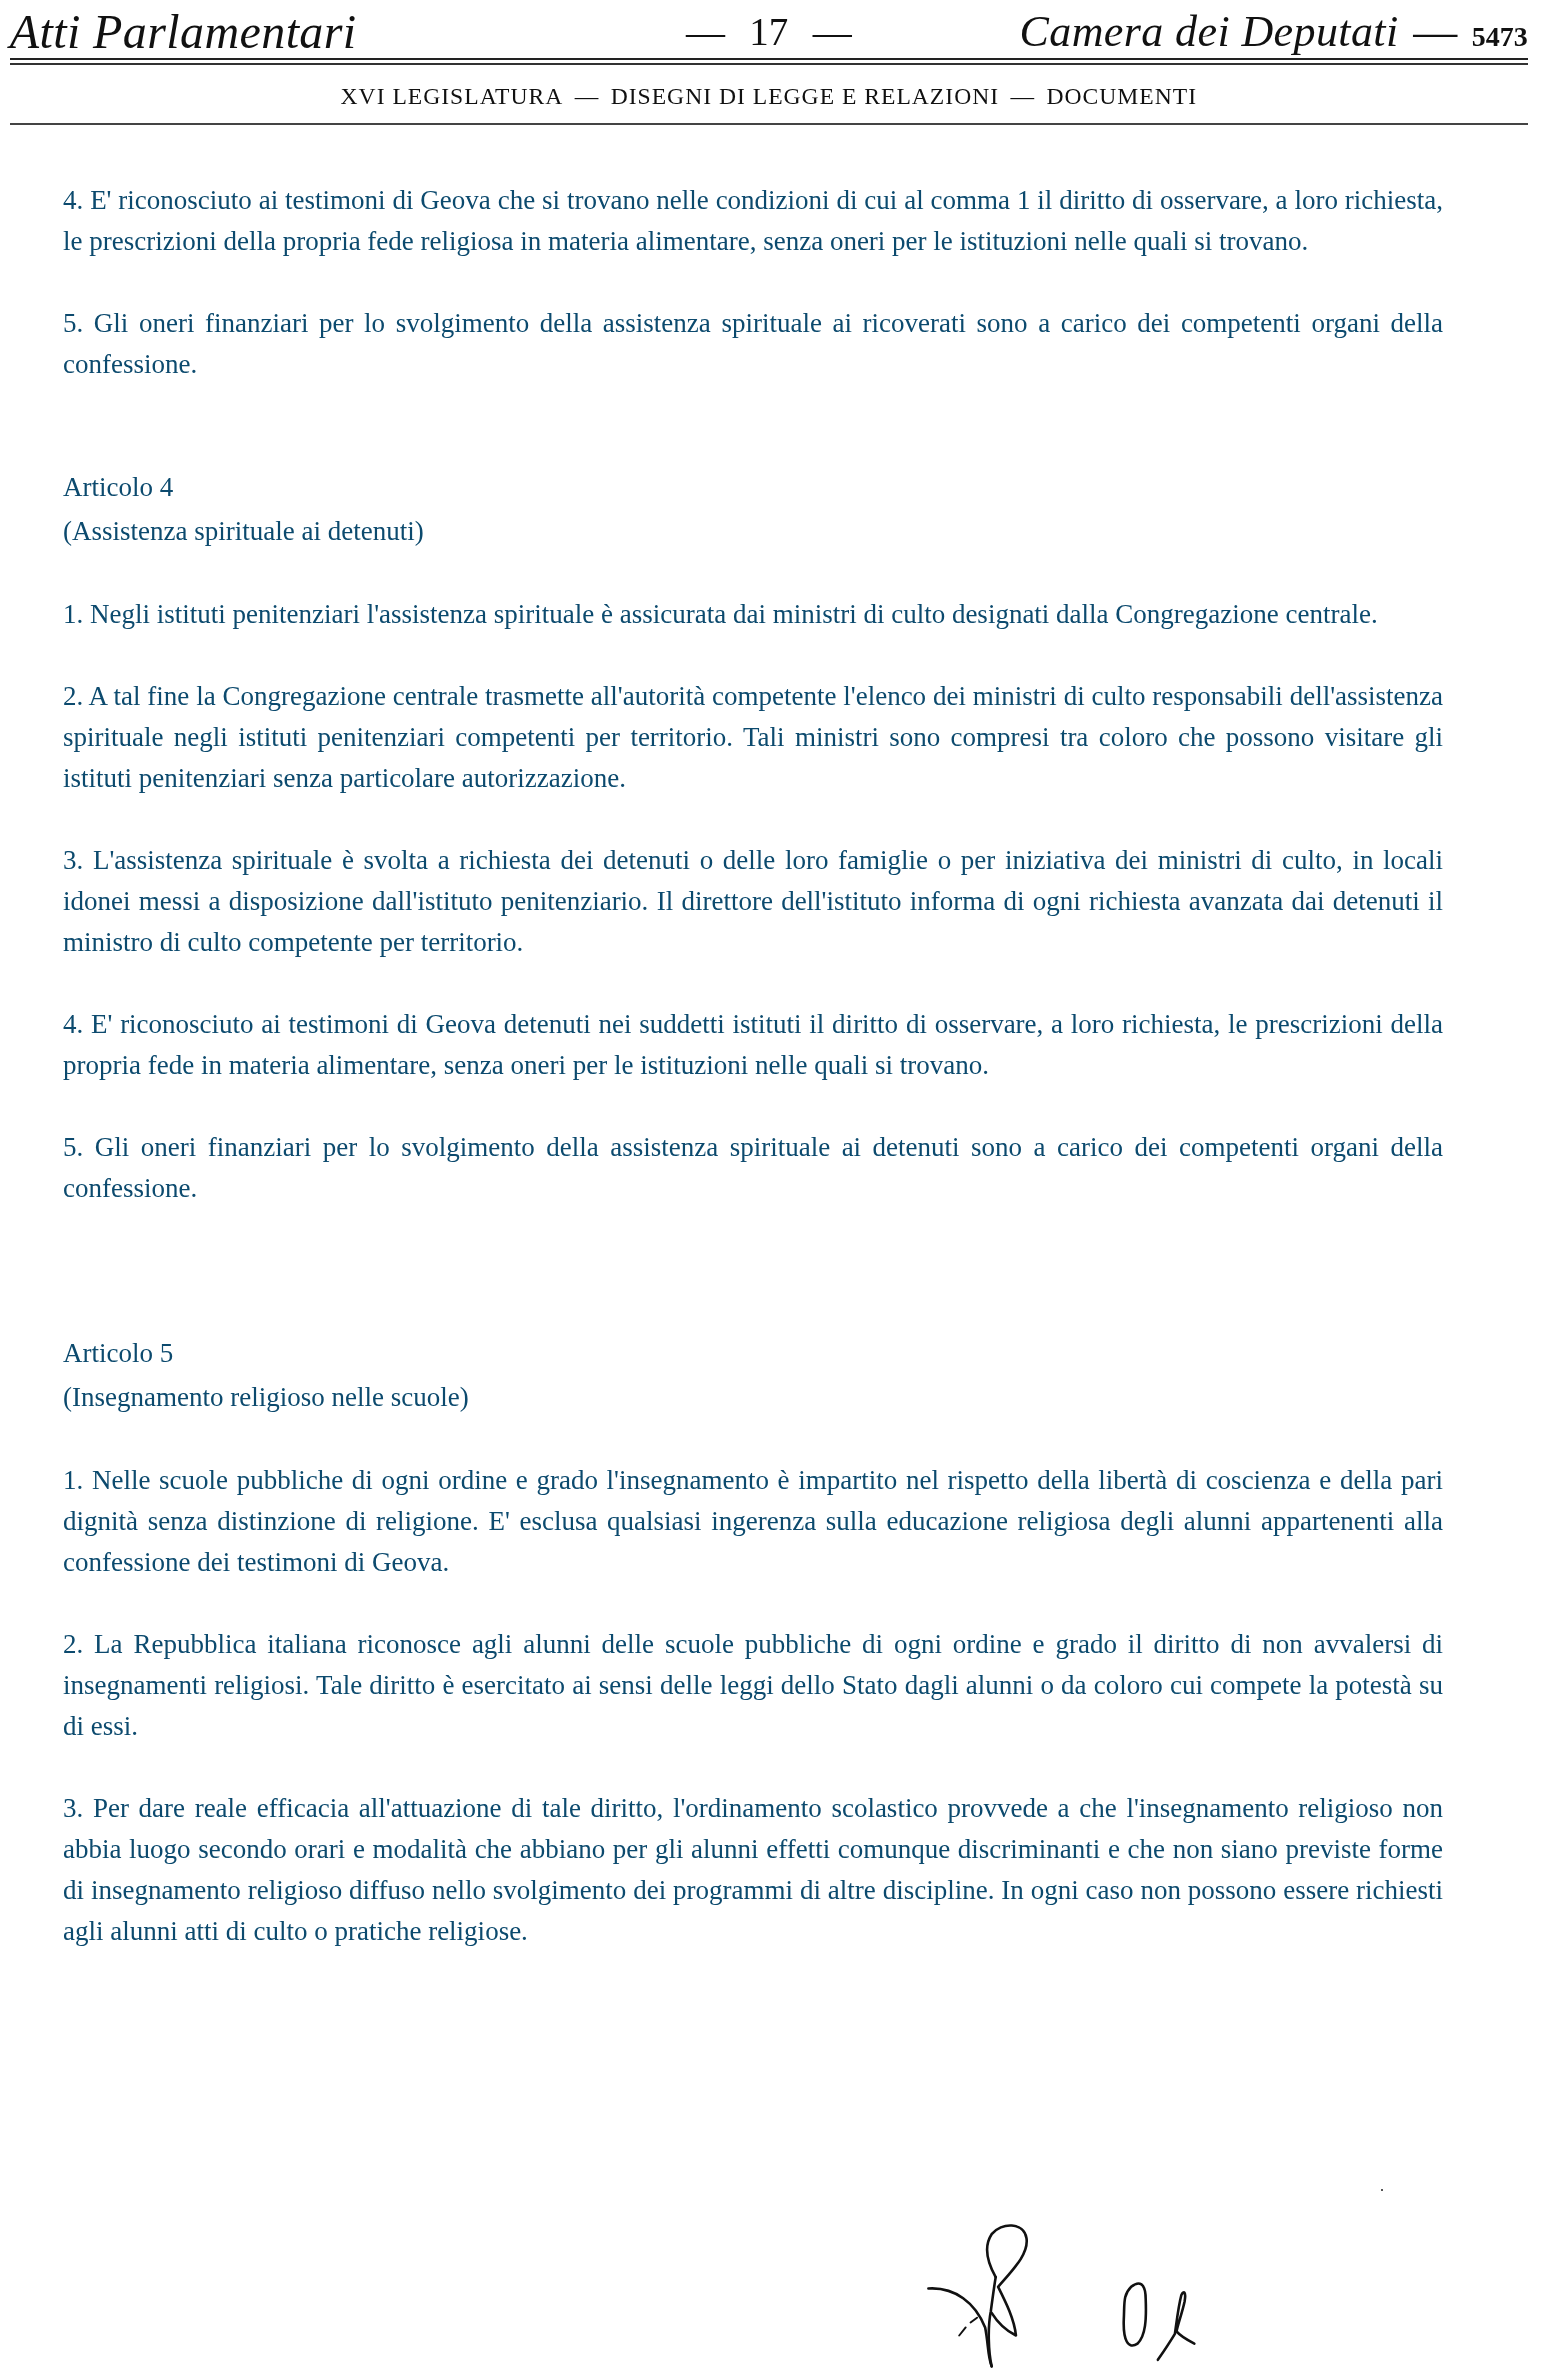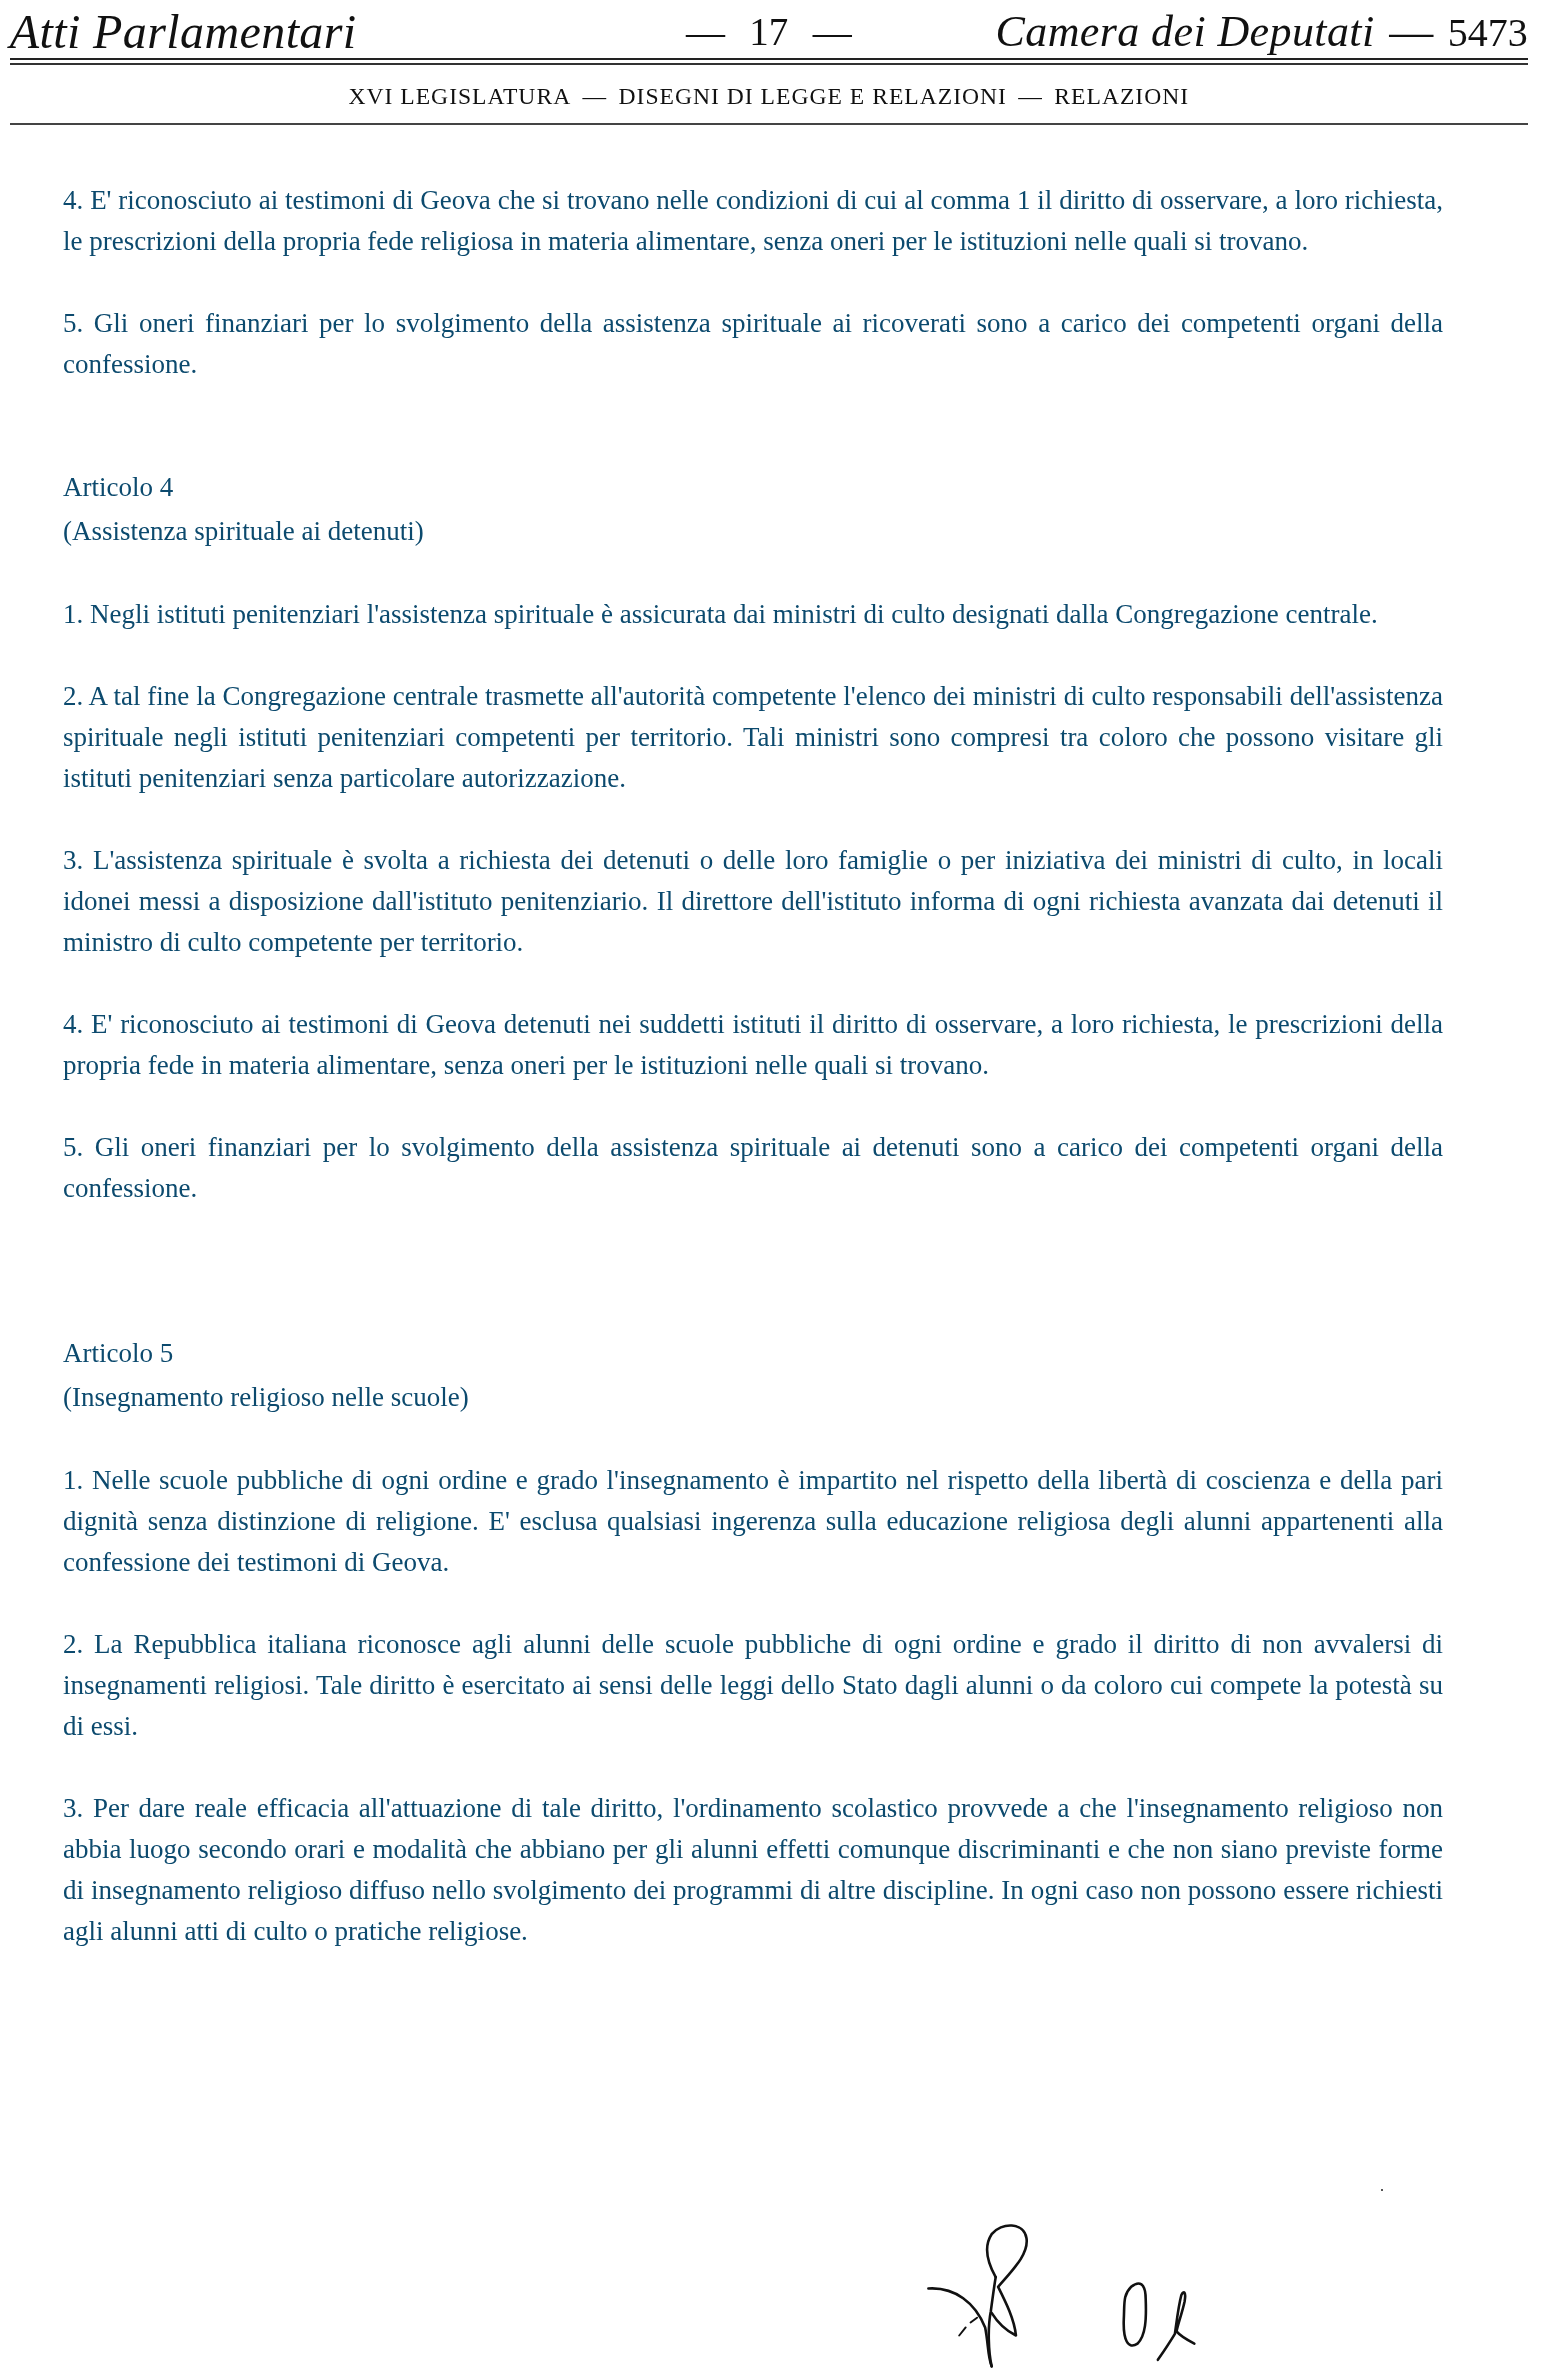--- a/index.html
+++ b/index.html
@@ -48,21 +48,21 @@
     .rh-right {
       position: absolute;
       right: 0;
       top: 3.3px;
       font-size: 44px;
       line-height: 49px;
       white-space: nowrap;
     }
     .rh-right .chamber { font-style: italic; letter-spacing: 0.4px; }
     .rh-right .dash { margin: 0 14.6px; }
-    .rh-right .folio { font-weight: normal; font-size: 40px; }
+    .rh-right .folio { font-weight: bold; font-size: 28px; }
 
     .rule {
       position: absolute;
       left: 9.8px;
       width: 1518px;
       background: #222222;
     }
     .rule.r1 { top: 58px; height: 1.6px; }
     .rule.r2 { top: 63px; height: 2.4px; background: #333333; }
     .rule.r3 { top: 123px; height: 2.4px; background: #444444; }
@@ -128,21 +128,21 @@
   <div class="rh-center">
     <span class="dash">—</span><span>17</span><span class="dash">—</span>
   </div>
   <div class="rh-right">
     <span class="chamber">Camera dei Deputati</span><span class="dash">—</span><span class="folio">5473</span>
   </div>
 </div>
 <div class="rule r1"></div>
 <div class="rule r2"></div>
 <div class="legislature">
-  <span>XVI LEGISLATURA</span><span class="dash">—</span><span>DISEGNI DI LEGGE E RELAZIONI</span><span class="dash">—</span><span>RELAZIONI</span>
+  <span>XVI LEGISLATURA</span><span class="dash">—</span><span>DISEGNI DI LEGGE E RELAZIONI</span><span class="dash">—</span><span>DOCUMENTI</span>
 </div>
 <div class="rule r3"></div>
 
 <div class="body-text">
 
   <p class="para">4. E' riconosciuto ai testimoni di Geova che si trovano nelle condizioni di cui al comma 1 il diritto di osservare, a loro richiesta, le prescrizioni della propria fede religiosa in materia alimentare, senza oneri per le istituzioni nelle quali si trovano.</p>
   <div class="gap-sm"></div>
   <p class="para">5. Gli oneri finanziari per lo svolgimento della assistenza spirituale ai ricoverati sono a carico dei competenti organi della confessione.</p>
 
   <div class="gap-md"></div>

